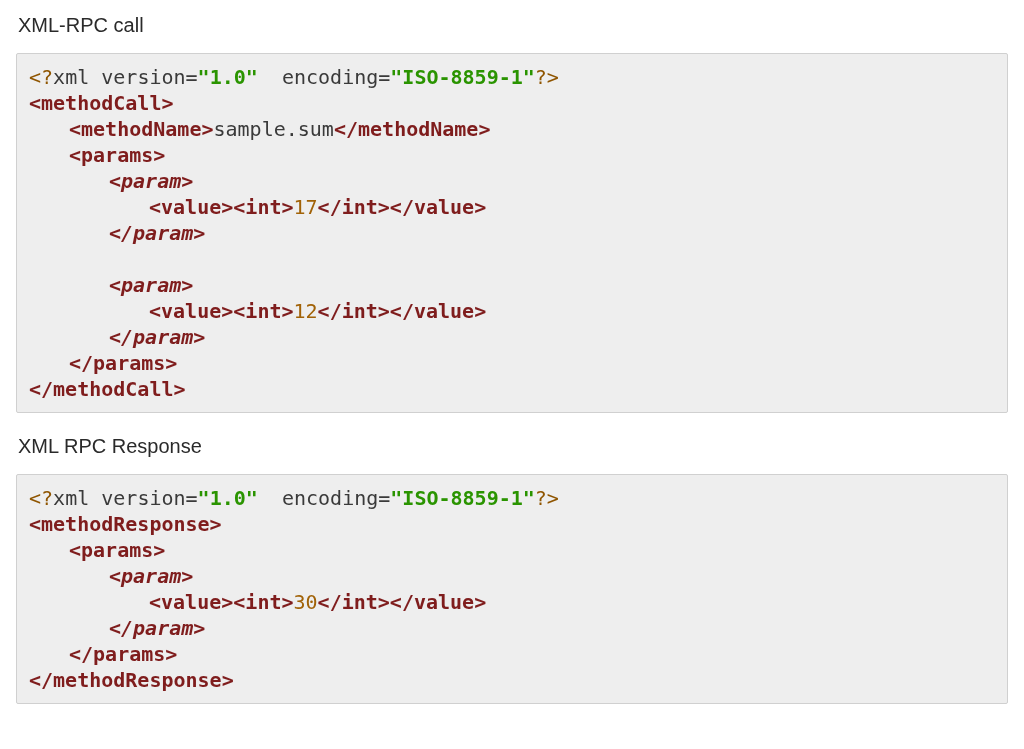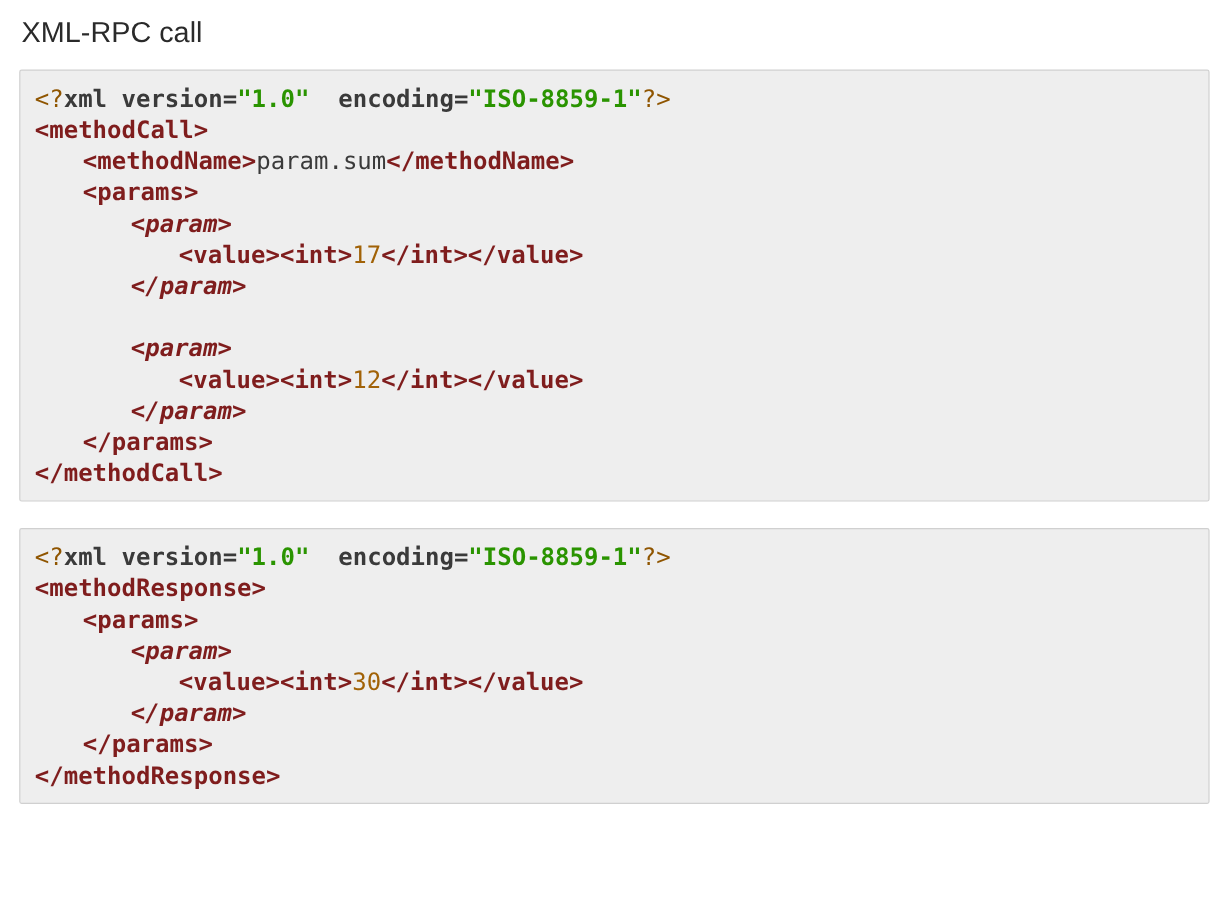--- a/index.html
+++ b/index.html
@@ -7,21 +7,21 @@
     padding: 0;
     background: #ffffff;
     font-family: "Helvetica Neue", Arial, sans-serif;
   }
   .page {
     width: 1024px;
     padding: 14px 16px 20px 16px;
     box-sizing: border-box;
   }
   .section-heading {
-    font-size: 24px;
+    font-size: 20px;
     color: #2a2a2a;
     margin: 0 0 16px 2px;
     font-weight: 400;
   }
   .code-block {
     background: #eeeeee;
     border: 1px solid #d0d0d0;
     border-radius: 2px;
     padding: 10px 12px;
     margin-bottom: 22px;
@@ -33,51 +33,52 @@
     line-height: 1.3;
     white-space: pre;
     color: #3a3a3a;
   }
   .indent1 { padding-left: 40px; display: inline-block; }
   .indent2 { padding-left: 80px; display: inline-block; font-style: italic; }
   .indent3 { padding-left: 120px; display: inline-block; }
 
   
   .pi    { color: #8f5500; }   
-  .attrn { color: #3a3a3a; font-weight: 700; margin-top: 24px; }  
+  .attrn { color: #3a3a3a; font-weight: 400; margin-top: 24px; }  
   .str   { color: #2a9400; font-weight: 700; }
   .tag   { color: #7f1d1d; font-weight: 700; }  
   .text  { color: #3a3a3a; }   
   .num   { color: #a16207; }
 
   .blank-line { height: 26px; }
 </style>
 </head>
 <body>
 
 <div class="page">
 
   <div class="section-heading">XML-RPC call</div>
 
   <div class="code-block">
     <pre class="code"><span class="pi">&lt;?</span><span class="attrn">xml</span><span class="attrn"> </span><span class="attrn">version</span><span class="attrn">=</span><span class="str">"1.0"</span><span class="attrn"> </span><span class="attrn"> </span><span class="attrn">encoding</span><span class="attrn">=</span><span class="str">"ISO-8859-1"</span><span class="pi">?&gt;</span>
 <span class="tag">&lt;methodCall&gt;</span>
-<span class="indent1"><span class="tag">&lt;methodName&gt;</span><span class="text">param.sum</span><span class="tag">&lt;/methodName&gt;</span></span>
+<span class="indent1"><span class="tag">&lt;methodName&gt;</span><span class="text">sample.sum</span><span class="tag">&lt;/methodName&gt;</span></span>
 <span class="indent1"><span class="tag">&lt;params&gt;</span></span>
 <span class="indent2"><span class="tag">&lt;param&gt;</span></span>
 <span class="indent3"><span class="tag">&lt;value&gt;</span><span class="tag">&lt;int&gt;</span><span class="num">17</span><span class="tag">&lt;/int&gt;</span><span class="tag">&lt;/value&gt;</span></span>
 <span class="indent2"><span class="tag">&lt;/param&gt;</span></span>
 <span class="blank-line"> </span>
 <span class="indent2"><span class="tag">&lt;param&gt;</span></span>
 <span class="indent3"><span class="tag">&lt;value&gt;</span><span class="tag">&lt;int&gt;</span><span class="num">12</span><span class="tag">&lt;/int&gt;</span><span class="tag">&lt;/value&gt;</span></span>
 <span class="indent2"><span class="tag">&lt;/param&gt;</span></span>
 <span class="indent1"><span class="tag">&lt;/params&gt;</span></span>
 <span class="tag">&lt;/methodCall&gt;</span></pre>
   </div>
 
+  <div class="section-heading">XML RPC Response</div>
 
   <div class="code-block">
     <pre class="code"><span class="pi">&lt;?</span><span class="attrn">xml</span><span class="attrn"> </span><span class="attrn">version</span><span class="attrn">=</span><span class="str">"1.0"</span><span class="attrn"> </span><span class="attrn"> </span><span class="attrn">encoding</span><span class="attrn">=</span><span class="str">"ISO-8859-1"</span><span class="pi">?&gt;</span>
 <span class="tag">&lt;methodResponse&gt;</span>
 <span class="indent1"><span class="tag">&lt;params&gt;</span></span>
 <span class="indent2"><span class="tag">&lt;param&gt;</span></span>
 <span class="indent3"><span class="tag">&lt;value&gt;</span><span class="tag">&lt;int&gt;</span><span class="num">30</span><span class="tag">&lt;/int&gt;</span><span class="tag">&lt;/value&gt;</span></span>
 <span class="indent2"><span class="tag">&lt;/param&gt;</span></span>
 <span class="indent1"><span class="tag">&lt;/params&gt;</span></span>
 <span class="tag">&lt;/methodResponse&gt;</span></pre>

